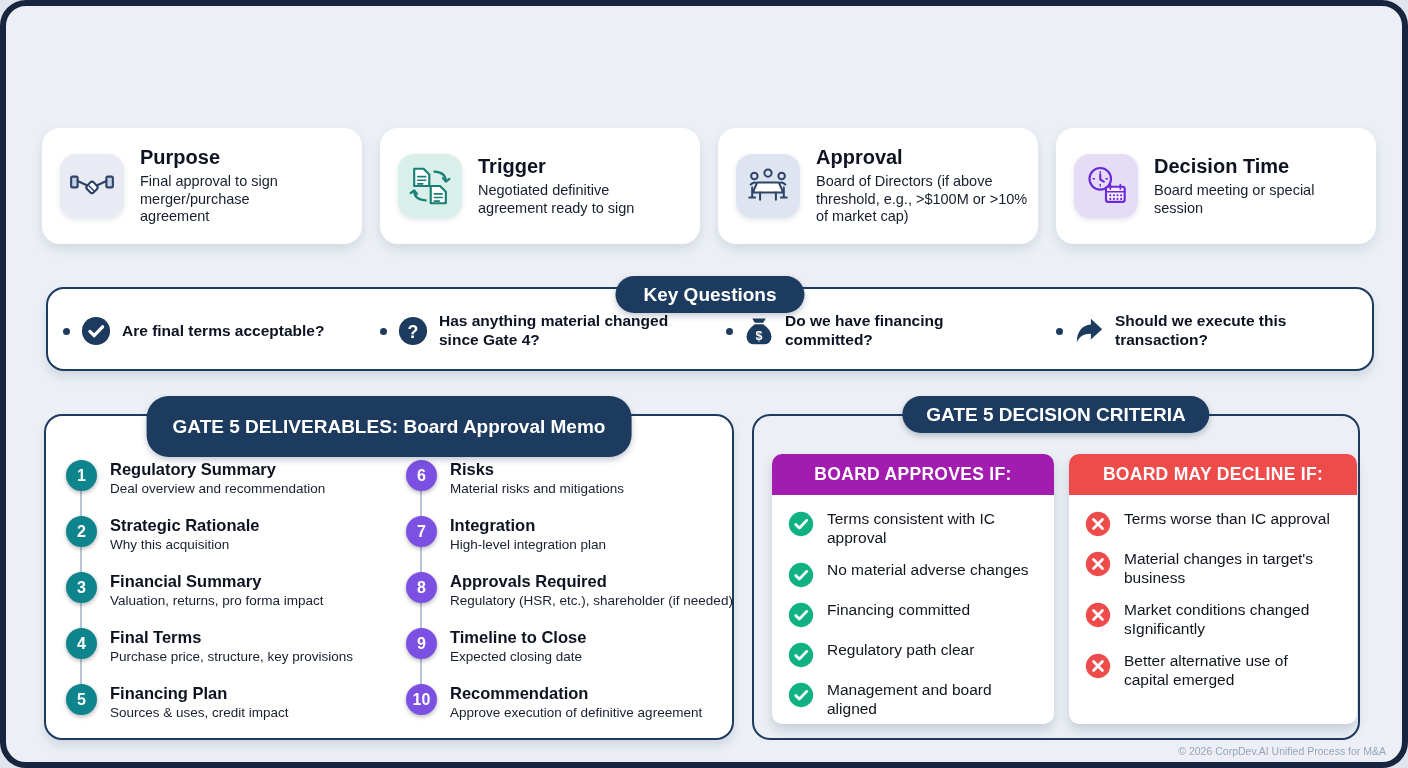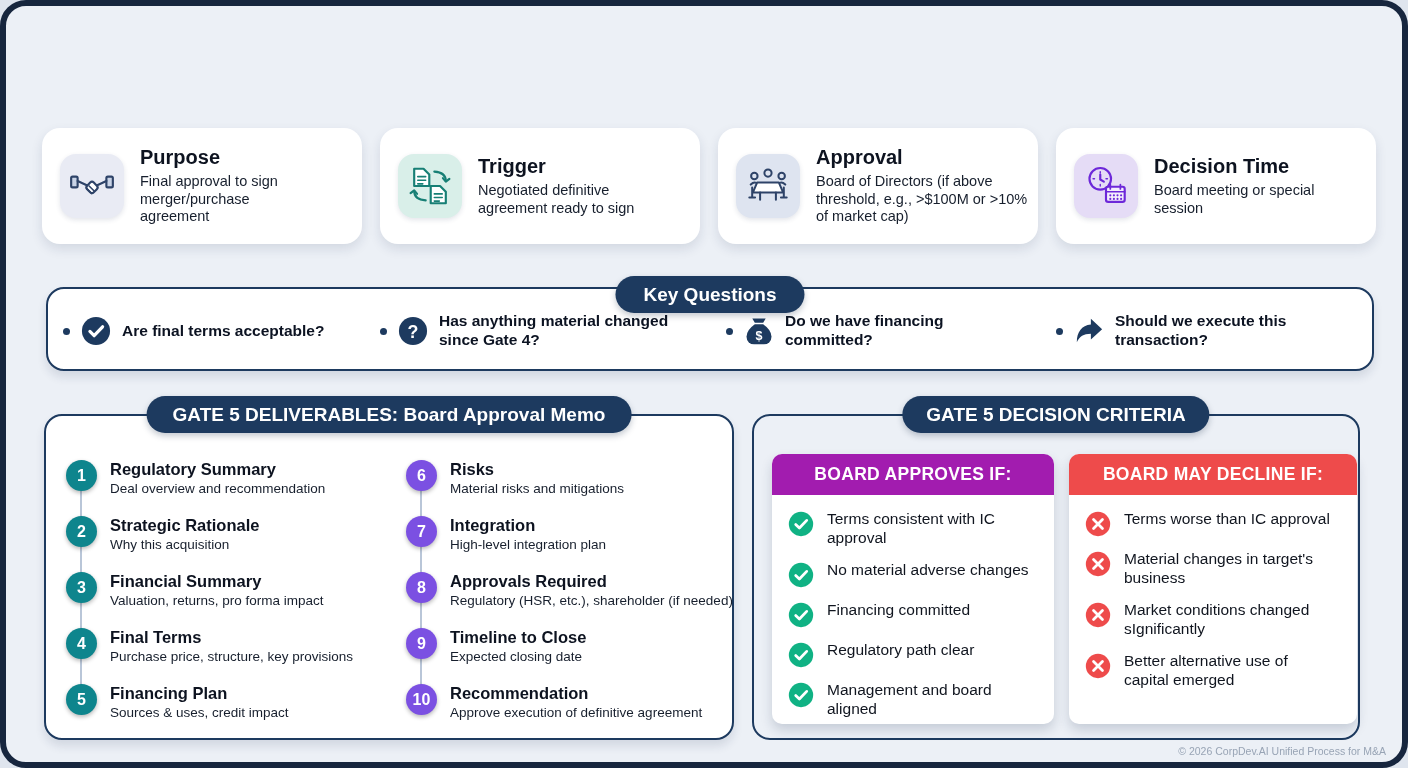--- a/index.html
+++ b/index.html
@@ -43,21 +43,21 @@
   .kq-item { position:absolute; top:0; height:84px; display:flex; align-items:center; gap:11px; }
   .bullet { width:7px; height:7px; border-radius:50%; background:#1d3a5f; flex:0 0 7px; }
   .kq-text { font-size:15.5px; font-weight:700; line-height:1.2; color:#0c1322; }
   .q-icon { width:30px; height:30px; flex:0 0 30px; }
   
   .deliv-box {
     position:absolute; left:38px; top:408px; width:690px; height:326px; background:#fff;
     border:2.5px solid #1d3a5f; border-radius:18px; box-sizing:border-box;
     box-shadow:0 6px 10px rgba(25,45,80,.12);
   }
-  .deliv-pill { top:390px; left:383px; transform:translateX(-50%); height:37px; padding:0 26px; font-size:19px; }
+  .deliv-pill { top:390px; left:383px; transform:translateX(-50%); height:37px; padding:12px 26px; font-size:19px; }
   .d-line { position:absolute; width:2px; background:#b9c6d8; z-index:0; }
   .d-item { position:absolute; display:flex; gap:13px; width:330px; z-index:1; }
   .d-num {
     width:31px; height:31px; border-radius:50%; flex:0 0 31px; color:#fff;
     font-weight:800; font-size:16px; display:flex; align-items:center; justify-content:center;
     box-shadow:0 2px 4px rgba(0,0,0,.28);
   }
   .teal { background:#0e858d; } .purple { background:#7b50e2; }
   .d-title { margin:0 0 2px; font-size:16.5px; font-weight:800; color:#0d1320; }
   .d-desc  { margin:0; font-size:13.5px; color:#171f2d; white-space:nowrap; }

